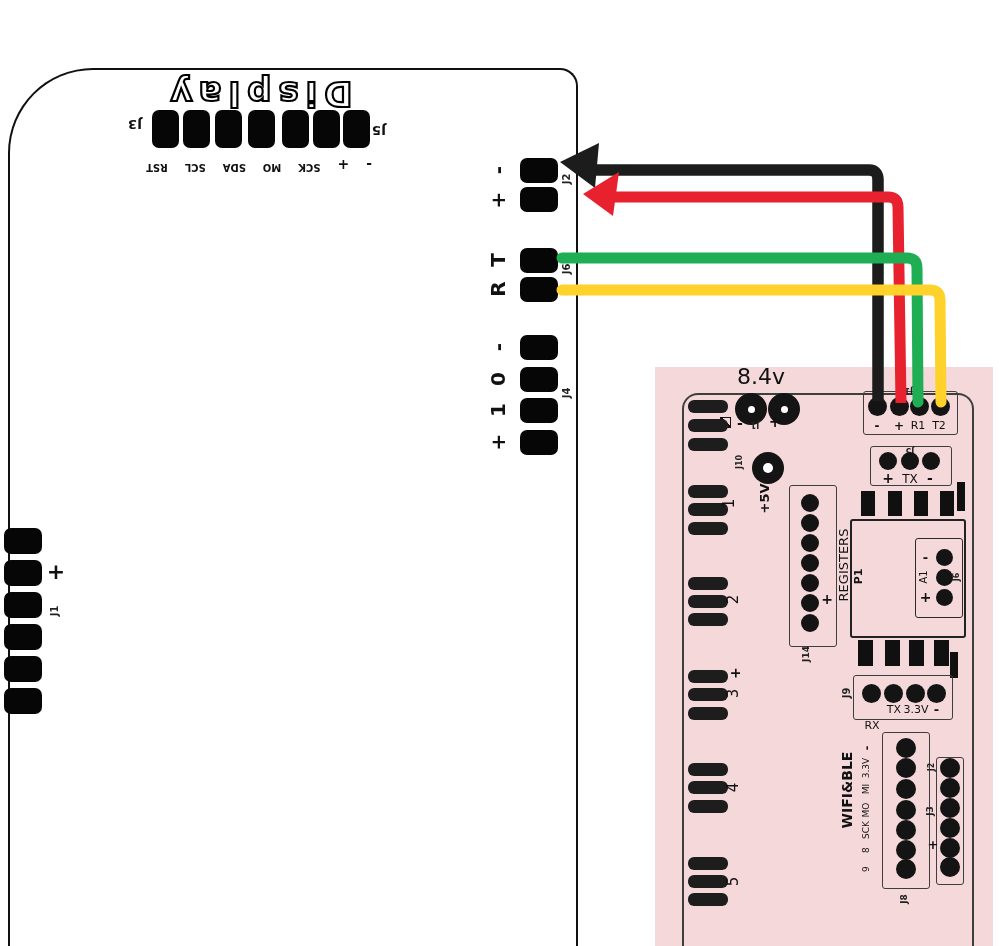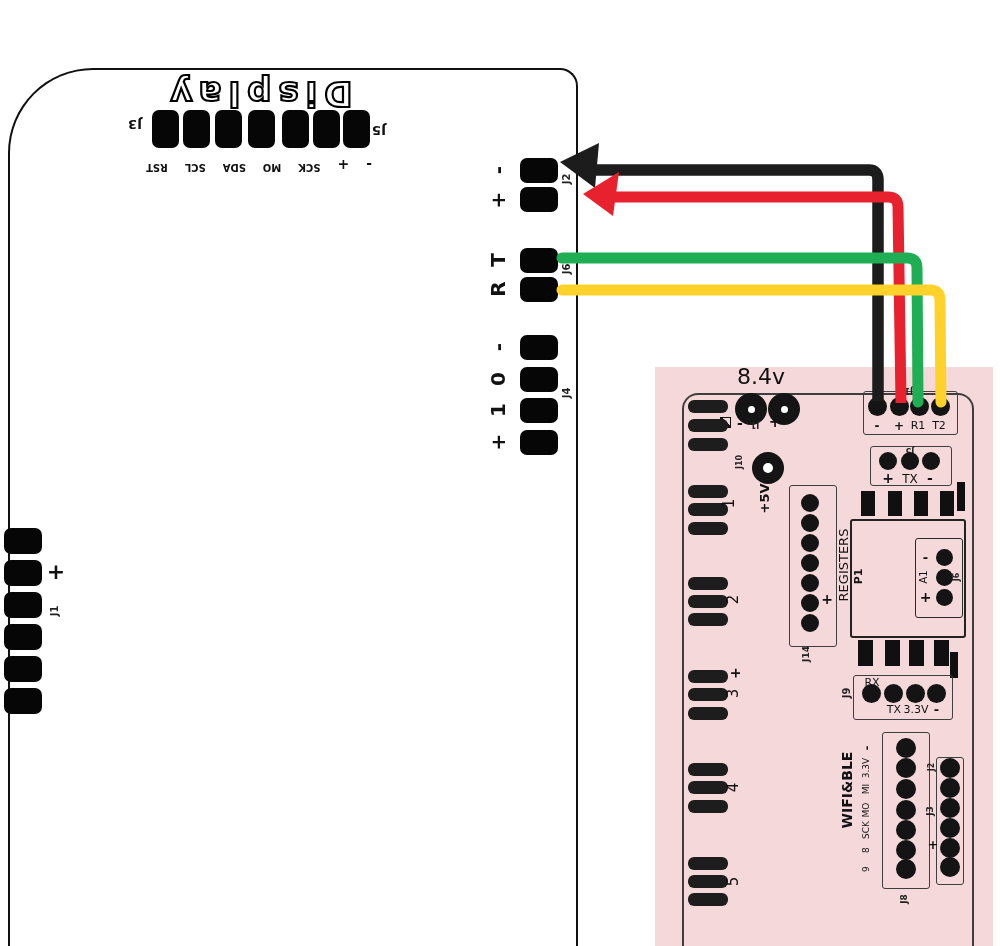--- a/index.html
+++ b/index.html
@@ -218,21 +218,21 @@
   <div class="lbl tag rot" style="left:797px;top:648px;width:18px;height:12px;font-size:9px">J14</div>
 </div>
 
 <div>
   <div class="box" style="left:853px;top:675px;width:100px;height:45px"></div>
   <div class="lbl tag rot" style="left:839px;top:686px;width:16px;height:14px;font-size:10px">J9</div>
   <div class="circ" style="left:862px;top:684px;width:19px;height:19px"></div>
   <div class="circ" style="left:884px;top:684px;width:19px;height:19px"></div>
   <div class="circ" style="left:906px;top:684px;width:19px;height:19px"></div>
   <div class="circ" style="left:927px;top:684px;width:19px;height:19px"></div>
-  <div class="lbl" style="left:862px;top:676px;width:20px;height:13px;font-size:11px">RX</div>
+  <div class="lbl" style="left:862px;top:719px;width:20px;height:13px;font-size:11px">RX</div>
   <div class="lbl" style="left:884px;top:703px;width:20px;height:13px;font-size:11px">TX</div>
   <div class="lbl" style="left:903px;top:703px;width:26px;height:13px;font-size:11px">3.3V</div>
   <div class="lbl" style="left:930px;top:702px;width:13px;height:14px;font-size:13px;font-weight:700">-</div>
 </div>
 
 <div>
   <div class="lbl rot" style="left:797px;top:782px;width:100px;height:16px;font-size:14px;font-weight:700">WIFI&amp;BLE</div>
   <div class="box" style="left:882px;top:732px;width:48px;height:157px"></div>
   <div class="circ" style="left:896px;top:738px;width:20px;height:20px"></div>
   <div class="circ" style="left:896px;top:758px;width:20px;height:20px"></div>

